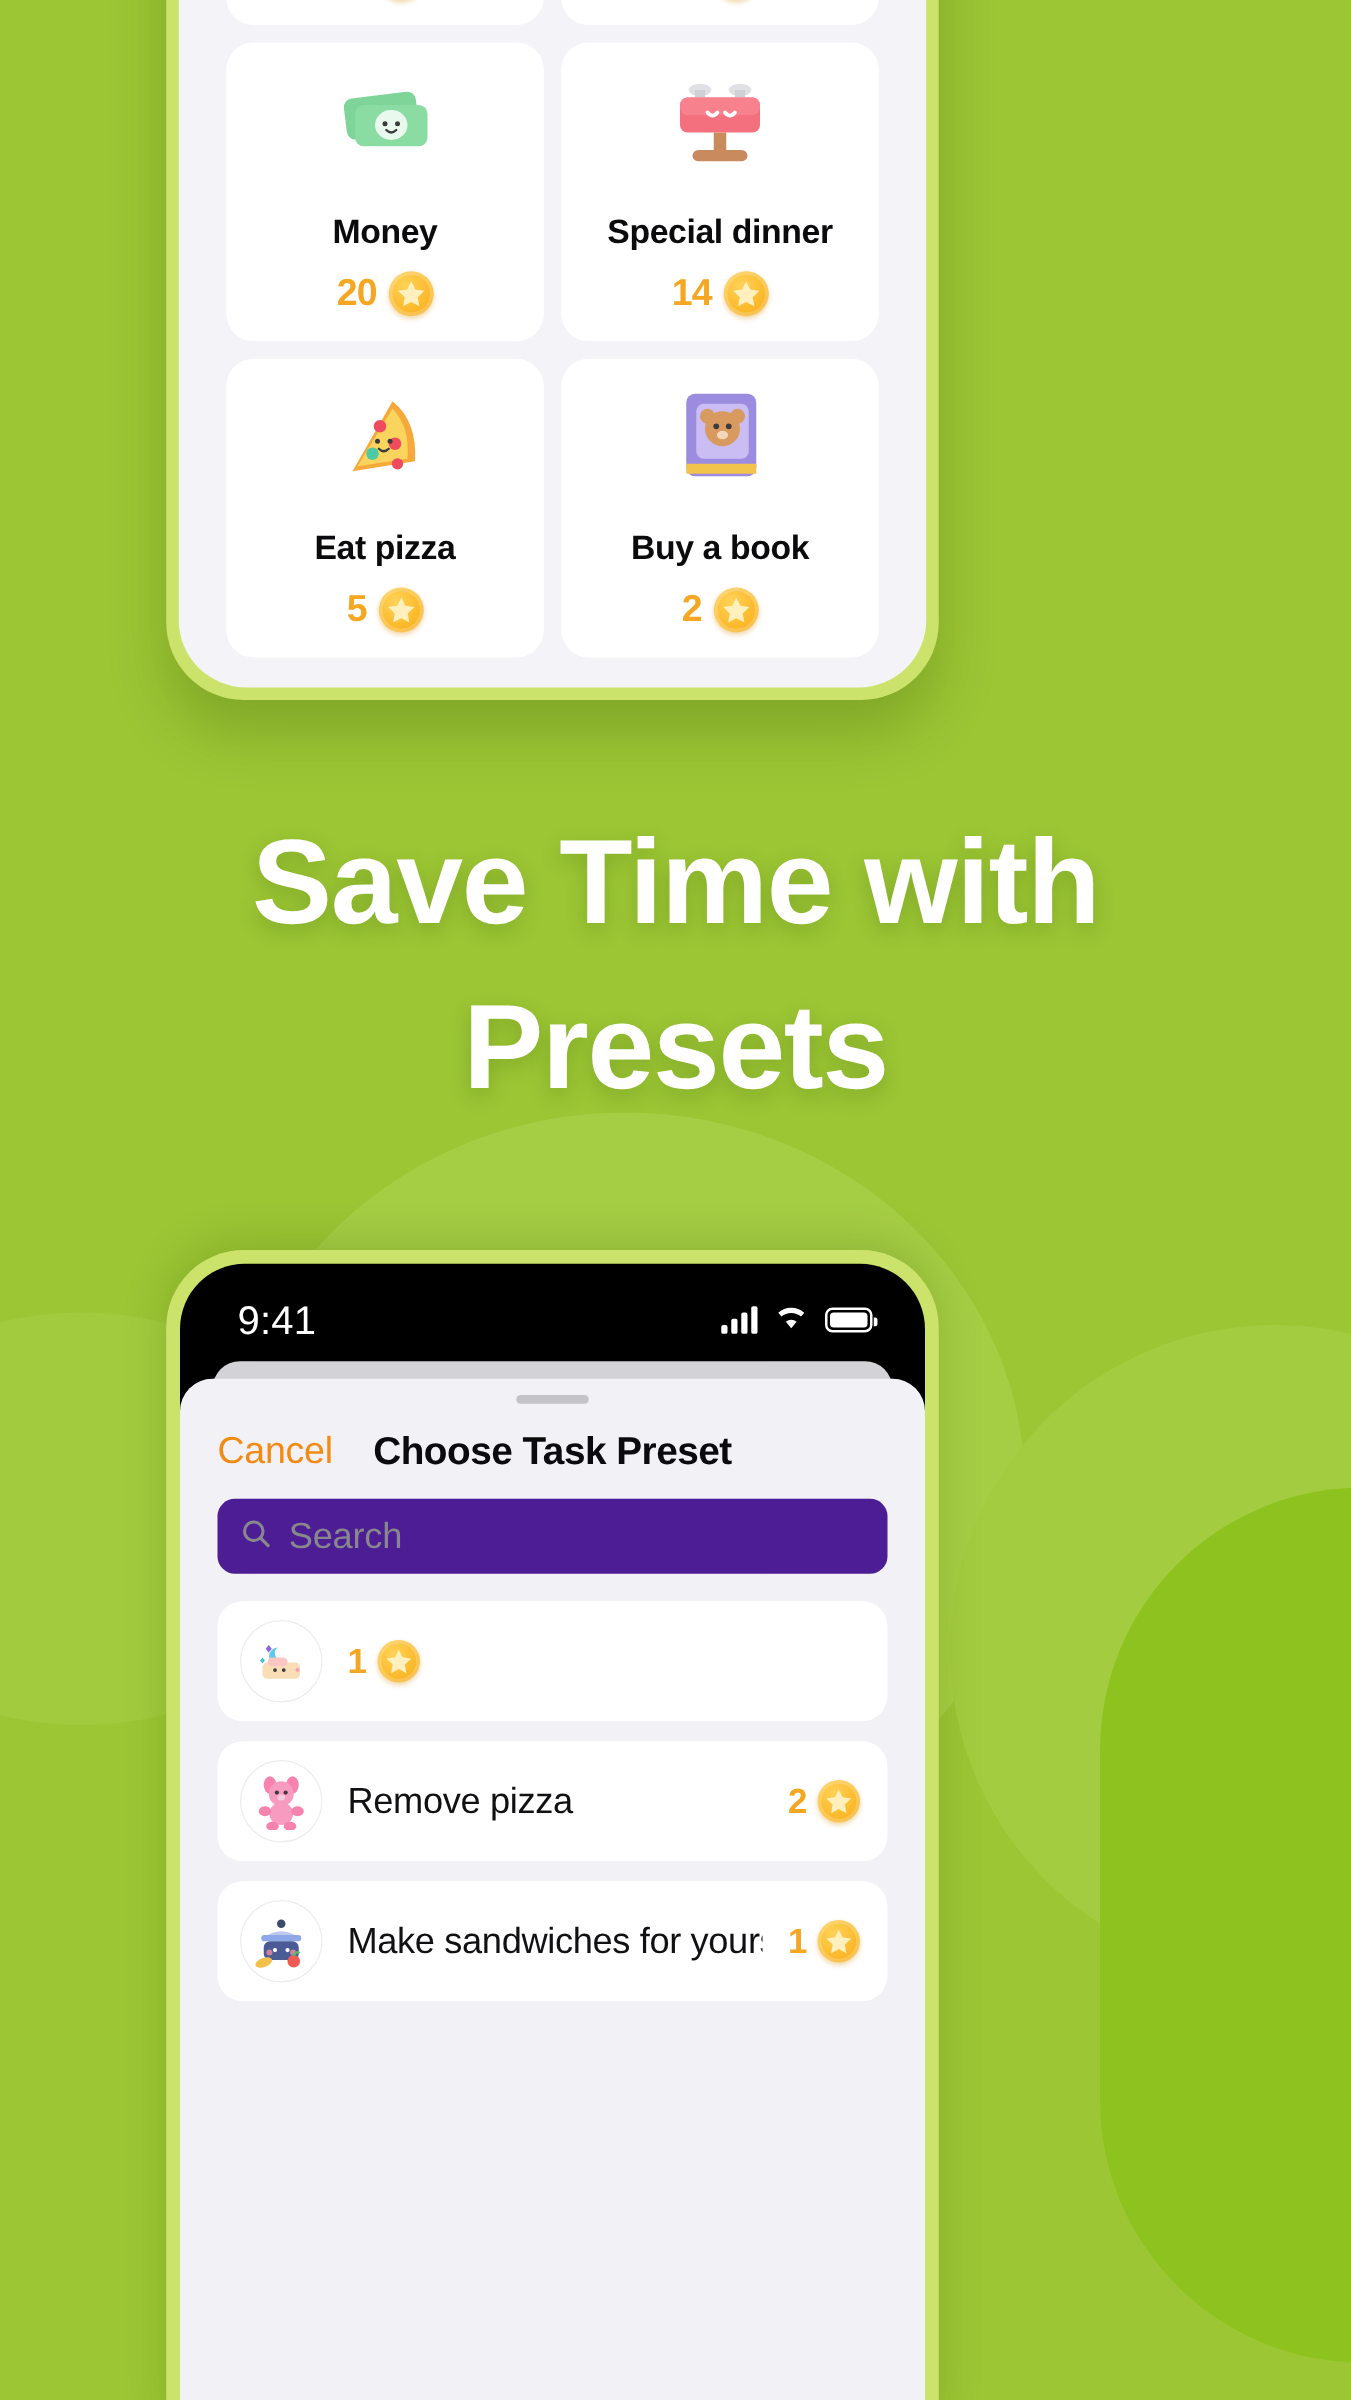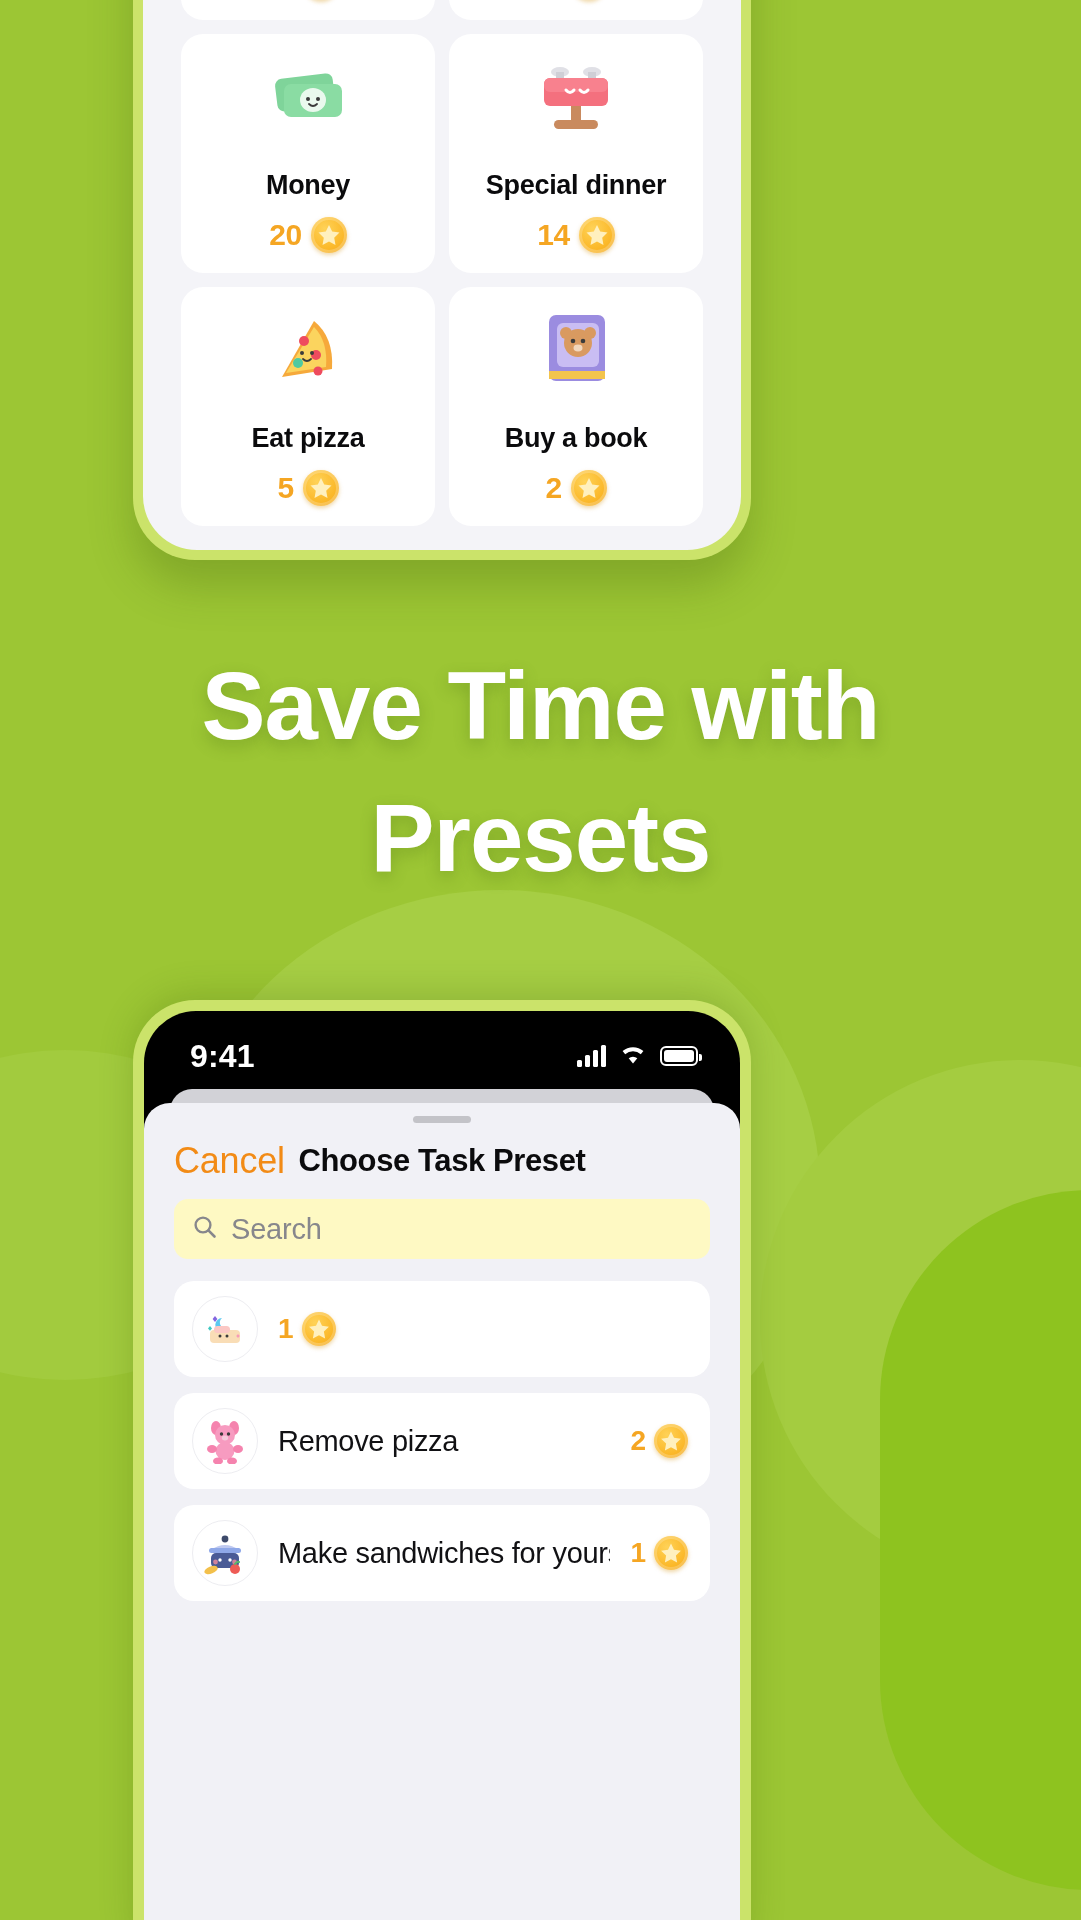--- a/index.html
+++ b/index.html
@@ -119,21 +119,21 @@
     position:relative;
   }
 
   
   #status-bar {
     height:74px;
     display:flex; align-items:center; justify-content:space-between;
     padding:16px 42px 0 46px;
     color:#fff;
   }
-  #status-time { font-size:32px; font-weight:700; letter-spacing:.2px; }
+  #status-time { font-size:32px; font-weight:400; letter-spacing:.2px; }
   #status-icons { display:flex; align-items:center; gap:13px; }
   .signal { display:flex; align-items:flex-end; gap:3px; height:22px; }
   .signal i { display:block; width:5px; background:#fff; border-radius:1.5px; }
   .signal i:nth-child(1){height:7px;}
   .signal i:nth-child(2){height:12px;}
   .signal i:nth-child(3){height:17px;}
   .signal i:nth-child(4){height:22px;}
   .battery { width:38px; height:20px; border:2.5px solid #fff; border-radius:6px; position:relative; }
   .battery:after { content:""; position:absolute; right:-6px; top:6px; width:3px; height:7px;
                    background:#fff; border-radius:0 2px 2px 0; }
@@ -158,31 +158,31 @@
     width:58px; height:7px; border-radius:4px; background:#C3C3C8;
     margin:13px auto 0 auto;
   }
   #sheet-header {
     position:relative;
     height:76px;
     display:flex; align-items:center;
     padding:0 30px;
   }
   #cancel-button {
-    font-size:36px; color:#F28B16; font-weight:400; letter-spacing:-.2px;
+    font-size:30px; color:#F28B16; font-weight:400; letter-spacing:-.2px;
     background:none; border:none; cursor:pointer; font-family:inherit;
   }
   #sheet-title {
     position:absolute; left:0; right:0; text-align:center;
     font-size:31px; font-weight:700; color:#0b0b0d; letter-spacing:-.4px;
     pointer-events:none;
   }
   #search-wrap { padding:0 30px; }
   #search-field {
-    height:60px; background:#fef9c3; border-radius:14px;
+    height:60px; background:#4c1d95; border-radius:14px;
     display:flex; align-items:center; gap:13px; padding:0 18px;
   }
   #search-placeholder { font-size:29px; color:#87878C; letter-spacing:-.2px; }
 
   #preset-list { padding:22px 30px 0 30px; display:flex; flex-direction:column; gap:16px; }
   .list-row {
     background:#fff; border-radius:20px;
     height:96px;
     display:flex; align-items:center;
     padding:0 22px 0 18px;

